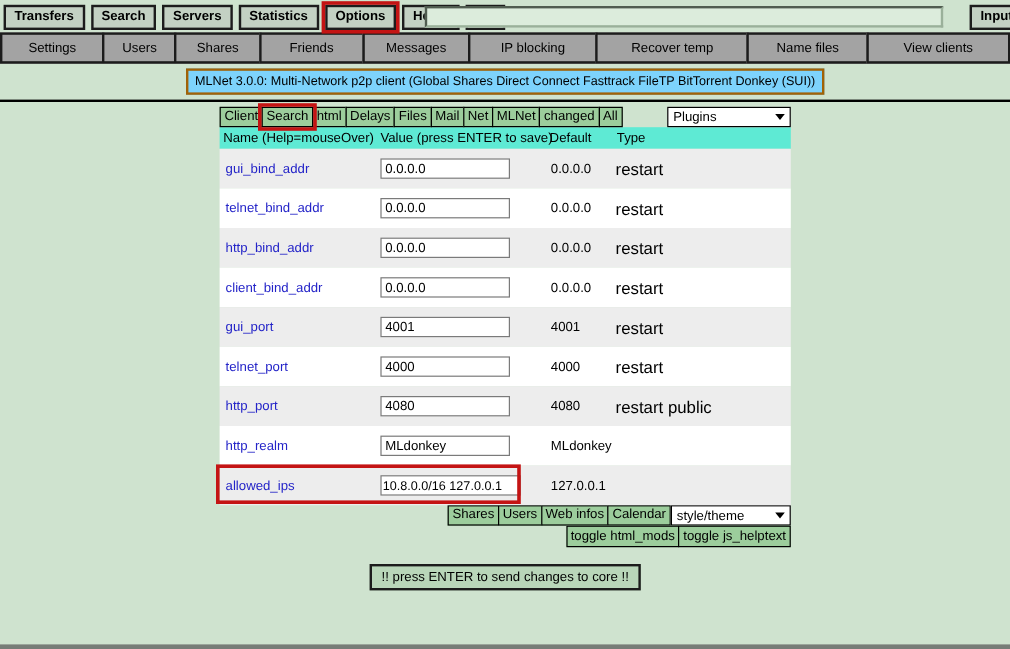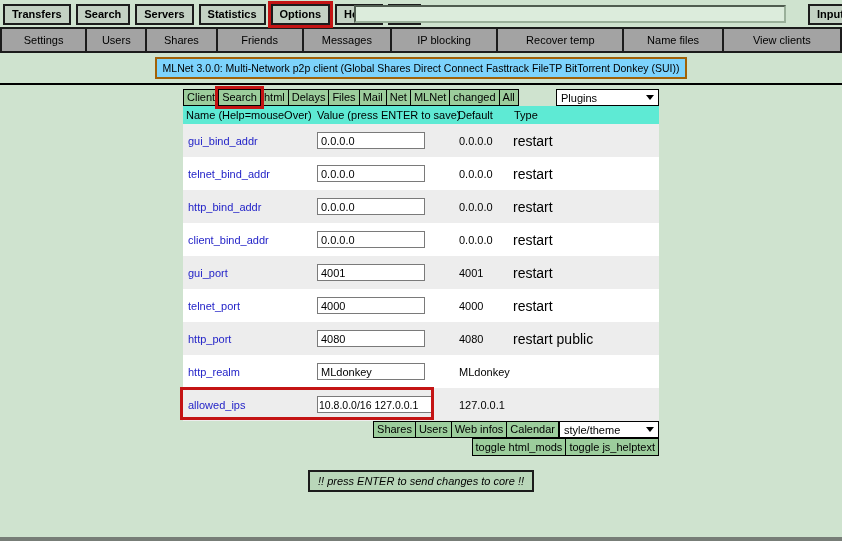--- a/index.html
+++ b/index.html
@@ -99,21 +99,21 @@
 
   .footer-row1 { display:flex; justify-content:flex-end; height:17px; }
   .footer-row2 { display:flex; justify-content:flex-end; height:18px; }
   .fbtn, .togglebtn {
     font-size:11px; background:#9ccd9c; border:1px solid #000; padding:0 3px; line-height:13px;
     white-space:nowrap;
   }
   .footer-row1 button + button, .footer-row2 button + button { margin-left:-1px; }
   .style-select { width:100px; }
 
-  .notice-wrap { display:flex; justify-content:center; margin-top:14px;font-style:italic; }
+  .notice-wrap { display:flex; justify-content:center; margin-top:14px; }
   .notice { font-size:11px; background:#b9d6b9; border:2px solid #1c1c1c; padding:3px 8px; }
 
   .bottom-strip { position:absolute; left:0; right:0; bottom:0; height:4px; background:#777d77; }
 </style>
 </head>
 <body>
 
 <div class="menu-row1">
 
     <button class="mbtn">Transfers</button>

